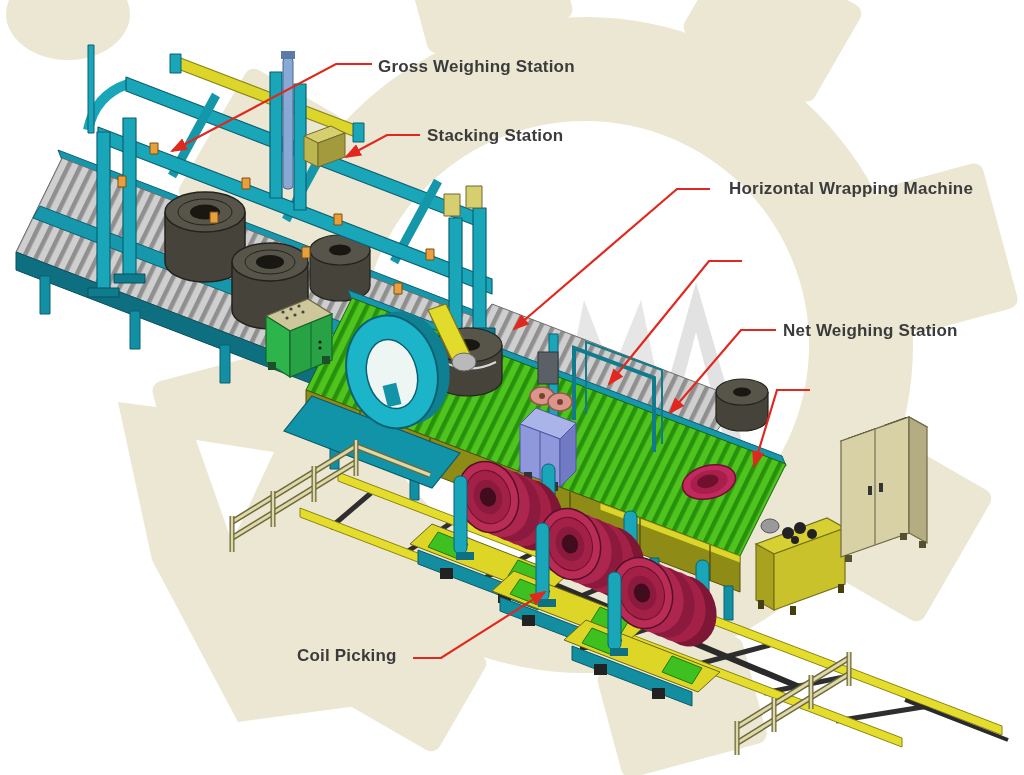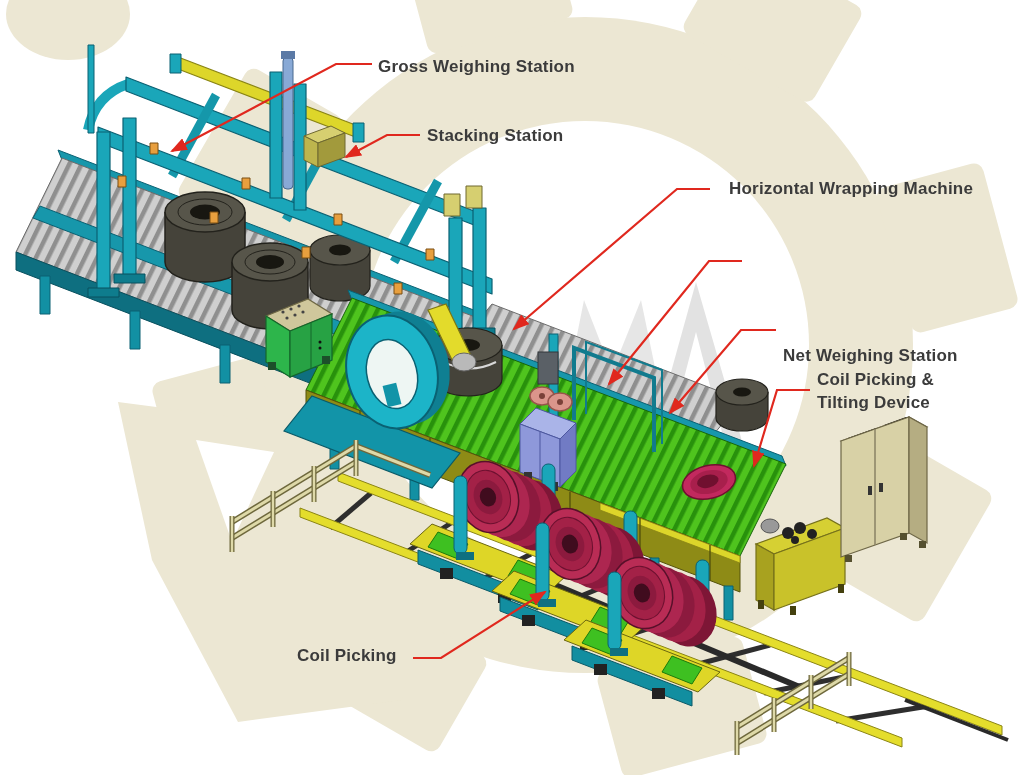--- a/index.html
+++ b/index.html
@@ -387,20 +387,16 @@
         <polyline points="742,261 709,261 609,384" marker-end="url(#arrowTip)"></polyline>
         <polyline points="776,330 741,330 670,413" marker-end="url(#arrowTip)"></polyline>
         <polyline points="810,390 777,390 754,466" marker-end="url(#arrowTip)"></polyline>
         <polyline points="413,658 441,658 545,592" marker-end="url(#arrowTip)"></polyline>
       </g>
 </svg>
 
 <div class="label" style="left: 378px; top: 55px;">Gross Weighing Station</div>
 <div class="label" style="left: 427px; top: 124px;">Stacking Station</div>
 <div class="label" style="left: 717px; top: 177px; margin-left: 12px;">Horizontal Wrapping Machine</div>
-<div class="label" style="left: 783px; top: 319px; margin-top: 25px;">Net Weighing Station</div>
-<div class="label" style="left: 817px; top: 368px;">
-  <div>Coil Picking &amp;</div>
-  <div>Tilting Device</div>
+<div class="label" style="left: 783px; top: 319px;">Net Weighing Station</div>
+<div class="label" style="left: 297px; top: 644px;">Coil Picking</div>
+
 </div>
-<div class="label" style="left: 297px; top: 644px;">Coil Picking</div>
-
-</div>
 
 </body></html>

